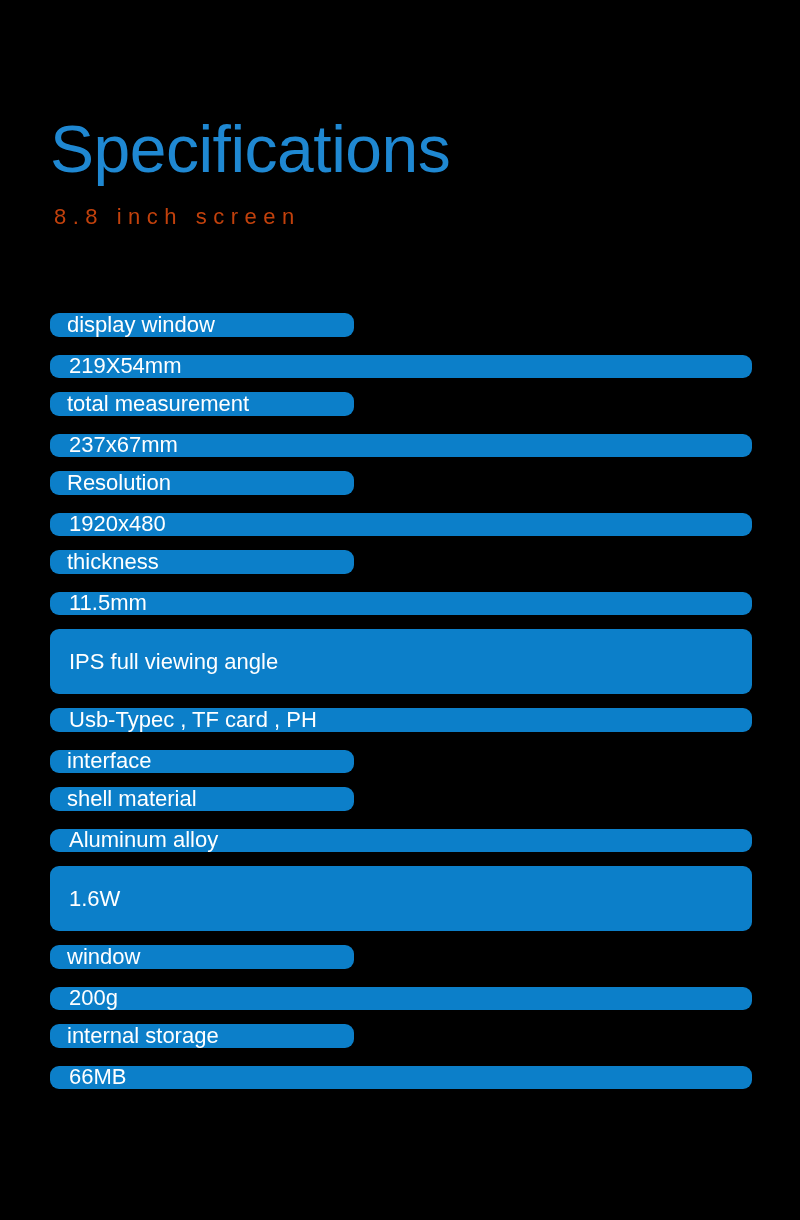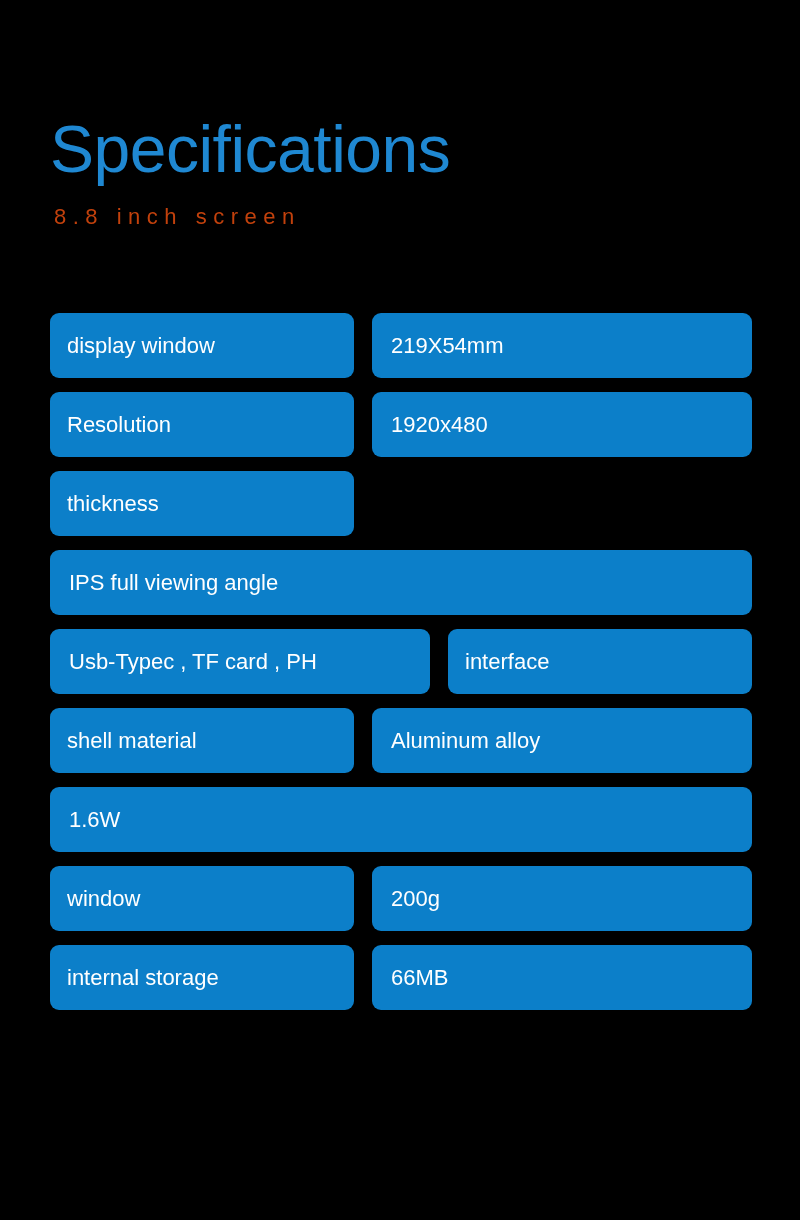--- a/index.html
+++ b/index.html
@@ -62,21 +62,21 @@
     left: 50px;
     top: 313px;
     width: 702px;
     display: flex;
     flex-direction: column;
     gap: 14px;
   }
 
   .spec-row {
     display: flex;
-    flex-direction: row;
+    flex-direction: column;
     gap: 18px;
     height: 65px;
   }
 
   .cell {
     background: #0c7fc9;
     border-radius: 9px;
     height: 65px;
     box-sizing: border-box;
     display: flex;
@@ -126,30 +126,41 @@
       <div class="spec-row">
         <div class="cell cell-label">
           <span class="cell-text">display window</span>
         </div>
         <div class="cell cell-value">
           <span class="cell-text">219X54mm</span>
         </div>
       </div>
       <div class="spec-row">
         <div class="cell cell-label">
+          <span class="cell-text">total measurement</span>
+        </div>
+        <div class="cell cell-value">
+          <span class="cell-text">237x67mm</span>
+        </div>
+      </div>
+      <div class="spec-row">
+        <div class="cell cell-label">
           <span class="cell-text">Resolution</span>
         </div>
         <div class="cell cell-value">
           <span class="cell-text">1920x480</span>
         </div>
       </div>
       <div class="spec-row">
         <div class="cell cell-label">
           <span class="cell-text">thickness</span>
         </div>
+        <div class="cell cell-value">
+          <span class="cell-text">11.5mm</span>
+        </div>
       </div>
       <div class="spec-row">
         <div class="cell cell-value">
           <span class="cell-text">IPS full viewing angle</span>
         </div>
       </div>
       <div class="spec-row">
         <div class="cell cell-value">
           <span class="cell-text">Usb-Typec , TF card , PH</span>
         </div>

